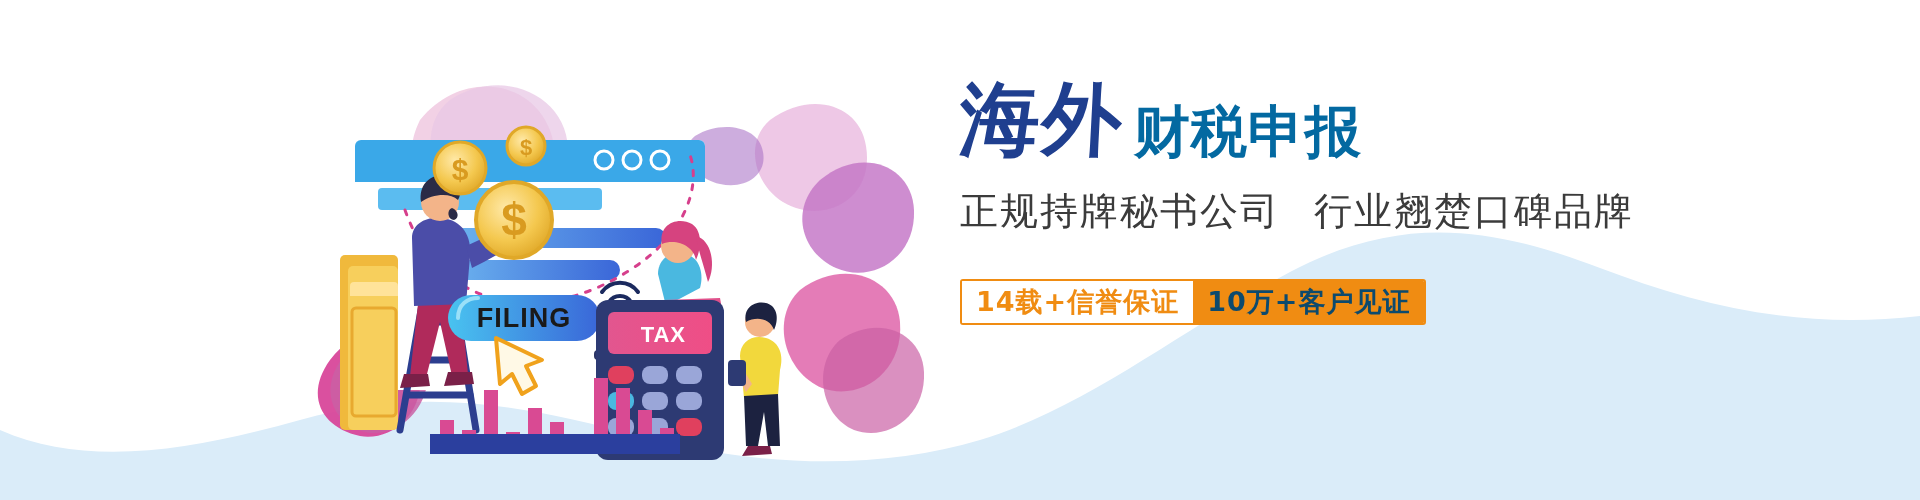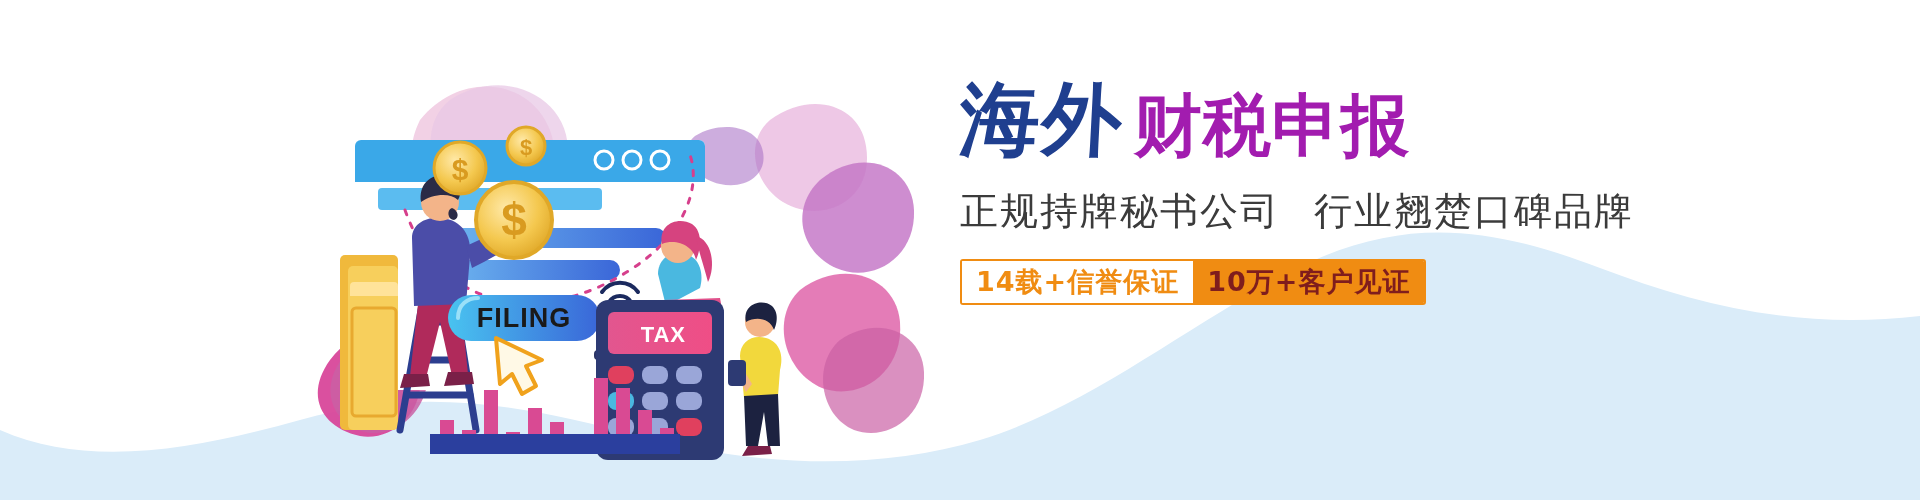--- a/index.html
+++ b/index.html
@@ -31,58 +31,58 @@
   }
   .hl-a {
     font-size:80px;
     font-weight:bold;
     color:#1f3f8f;
     letter-spacing:2px;
     font-family:"DejaVu Sans","Liberation Sans",sans-serif;
     transform:skewX(-3deg);
   }
   .hl-b {
-    font-size:68px;
+    font-size:56px;
     font-weight:bold;
-    color:#a21caf;
+    color:#0369a1;
     letter-spacing:1px;
     margin-left:10px;
     font-family:"DejaVu Sans","Liberation Sans",sans-serif;
   }
   .subline {
     margin-top:26px;
     font-size:38px;
     color:#3b3b3b;
     letter-spacing:2px;
     white-space:nowrap;
     font-family:"DejaVu Sans","Liberation Sans",sans-serif;
   }
   .subline .gap { display:inline-block; width:34px; }
 
   .badges {
-    margin-top:22px;
+    margin-top:42px;
     display:flex;
     align-items:stretch;
     width:-moz-fit-content; width:fit-content;
     border:2px solid #f08c12;
     border-radius:3px;
     overflow:hidden;
     height:46px;
   }
   .badge {
     display:flex; align-items:center; justify-content:center;
     padding:0 14px;
     font-size:27px;
     font-weight:bold;
     letter-spacing:1px;
     white-space:nowrap;
     font-family:"DejaVu Sans","Liberation Sans",sans-serif;
   }
   .badge-1 { background:#ffffff; color:#f08c12; }
-  .badge-2 { background:#f08c12; color:#7f1d1d; }
+  .badge-2 { background:#f08c12; color:#0c4a6e; }
 
   
   .illus { position:absolute; left:300px; top:60px; width:640px; height:400px; }
 </style>
 </head>
 <body>
 
 <div id="banner">
 
   <svg class="layer" viewBox="0 0 1920 500" preserveAspectRatio="none">

